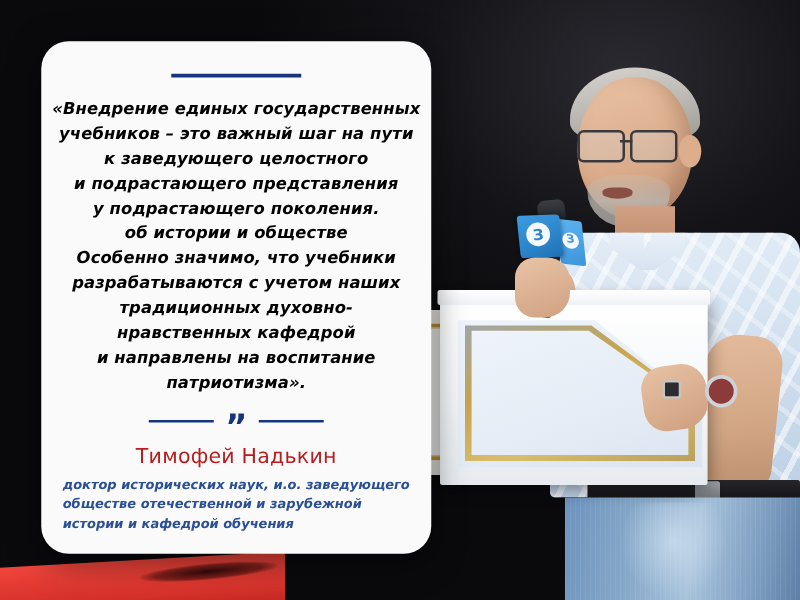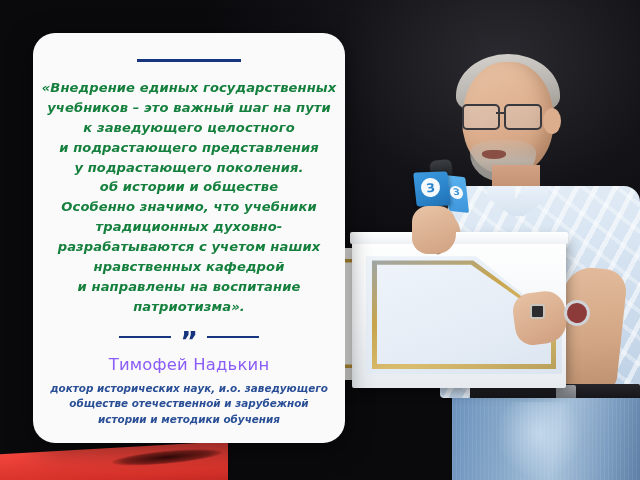--- a/index.html
+++ b/index.html
@@ -359,21 +359,21 @@
 
   .rule-top {
     width: 104px;
     height: 0;
     border-top: 3px solid #17357e;
     margin: 4px 0 16px;
   }
 
   .quote-text {
     text-align: center;
-    color: #15803d;
+    color: #000000;
     font-family: "DejaVu Sans", sans-serif;
     font-style: italic;
     font-weight: 600;
     font-size: 13.1px;
     line-height: 1.52;
     letter-spacing: .1px;
     margin: 0;
     padding: 0 2px;
   }
   .quote-text .ln { display: block; white-space: nowrap; }
@@ -394,37 +394,37 @@
   .quote-glyph {
     font-family: "DejaVu Sans", sans-serif;
     font-weight: 700;
     font-size: 27px;
     line-height: .55;
     color: #17357e;
     transform: translateY(5px);
   }
 
   .author-name {
-    color: #8b5cf6;
+    color: #b91c1c;
     font-family: "DejaVu Sans", sans-serif;
     font-weight: 400;
     font-size: 16.4px;
     letter-spacing: .2px;
     margin: 2px 0 7px;
     text-align: left;
   }
 
   .author-title {
     color: #2a4f96;
     font-family: "DejaVu Sans", sans-serif;
     font-style: italic;
     font-weight: 600;
     font-size: 10.4px;
     line-height: 1.52;
-    text-align: center;
+    text-align: left;
     margin: 0;
   }
   .author-title .ln { display: block; white-space: nowrap; }
 </style>
 </head>
 <body>
 
 <div id="stage">
 
   <div class="photo">
@@ -489,36 +489,36 @@
     <div class="rule-top"></div>
 
     <div class="quote-text">
         <span class="ln">«Внедрение единых государственных</span>
         <span class="ln">учебников – это важный шаг на пути</span>
         <span class="ln">к заведующего целостного</span>
         <span class="ln">и подрастающего представления</span>
         <span class="ln">у подрастающего поколения.</span>
         <span class="ln">об истории и обществе</span>
         <span class="ln">Особенно значимо, что учебники</span>
+        <span class="ln">разрабатываются с учетом наших</span>
         <span class="ln">традиционных духовно-</span>
-        <span class="ln">разрабатываются с учетом наших</span>
         <span class="ln">нравственных кафедрой</span>
         <span class="ln">и направлены на воспитание</span>
         <span class="ln">патриотизма».</span>
       </div>
 
     <div class="divider-row">
       <span class="dash"></span>
       <span class="quote-glyph">”</span>
       <span class="dash"></span>
     </div>
 
     <div class="author-name">Тимофей Надькин</div>
 
     <div class="author-title">
         <span class="ln">доктор исторических наук, и.о. заведующего</span>
         <span class="ln">обществе отечественной и зарубежной</span>
-        <span class="ln">истории и методики обучения</span>
+        <span class="ln">истории и кафедрой обучения</span>
       </div>
 
   </div>
 
 </div>
 
 </body></html>

